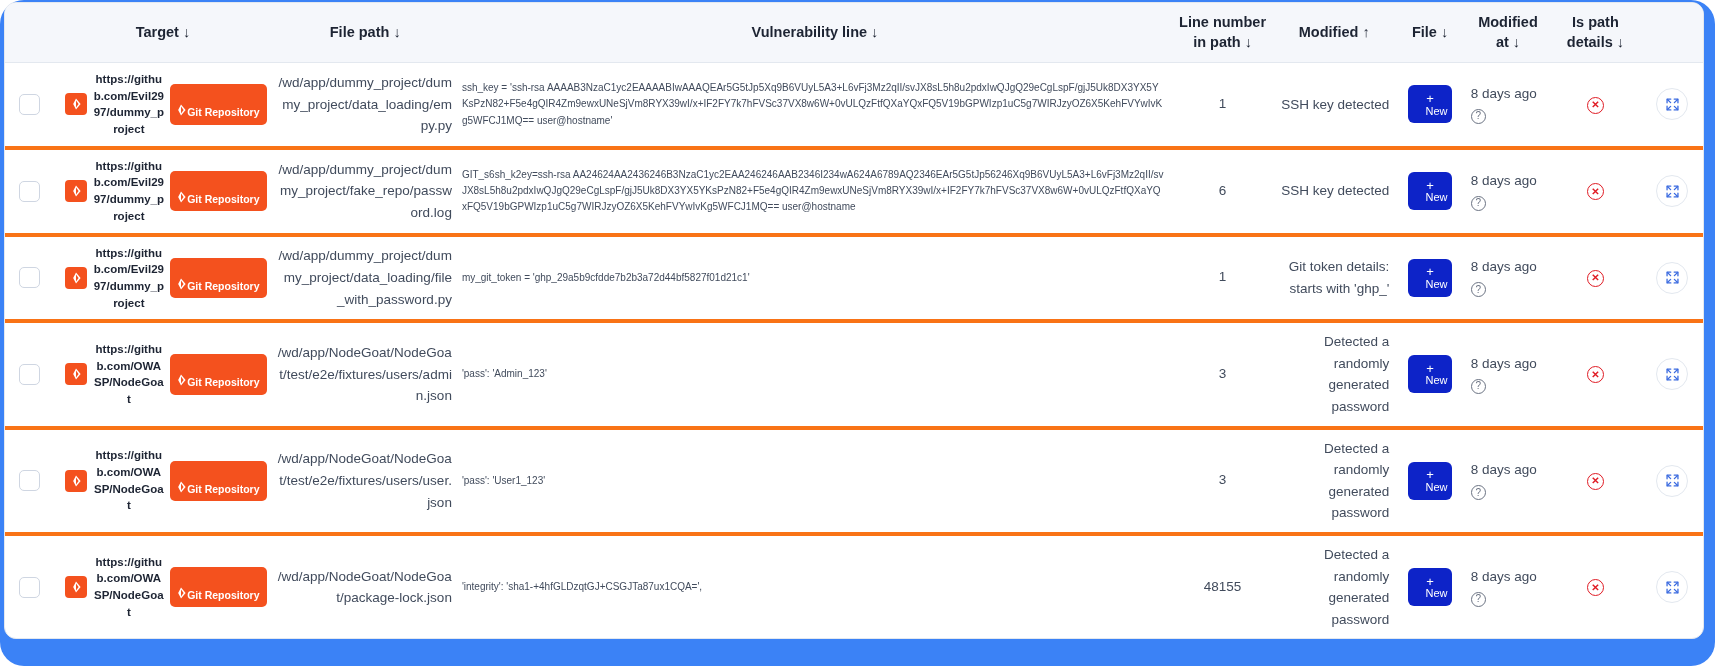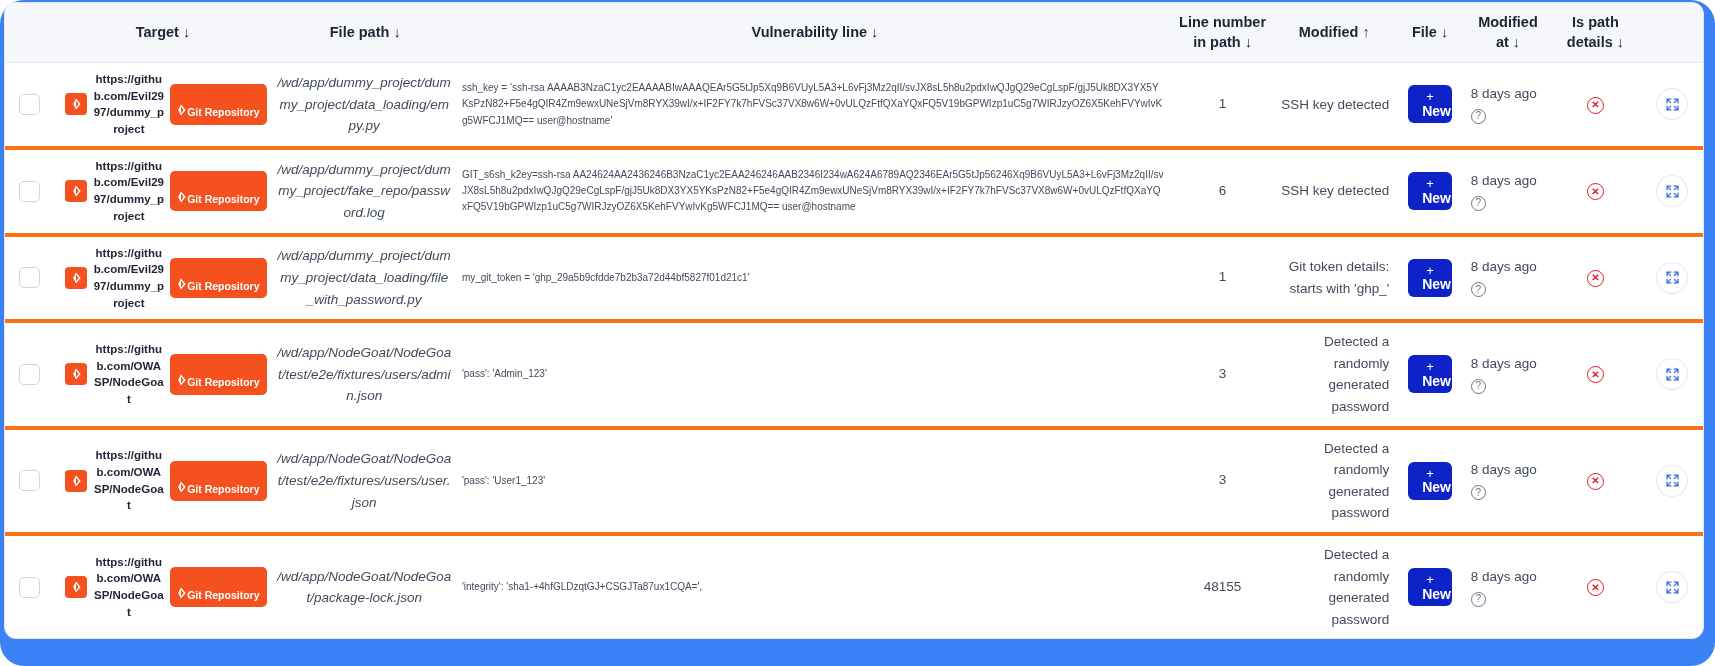--- a/index.html
+++ b/index.html
@@ -115,25 +115,24 @@
     padding: 20px 7px 4px 5px;
     display: inline-flex;
     align-items: center;
     white-space: nowrap;
     cursor: pointer;
   }
 
   .path-cell {
     font-size: 13.5px;
     color: #414b5c;
-    text-align: center;
+    text-align: right;
     word-break: break-all;
     line-height: 1.6;
     padding-left: 4px;
-    font-style: italic;
   }
   .vuln-cell {
     font-size: 10px;
     color: #414b5c;
     text-align: left;
     word-break: break-all;
     line-height: 1.62;
     padding-left: 4px;
     padding-right: 8px;
   }
@@ -149,21 +148,21 @@
     background: #0d23c8;
     color: #ffffff;
     border-radius: 6px;
     width: 44px;
     height: 38px;
     line-height: 1.05;
     cursor: pointer;
     user-select: none;
   }
   .state-plus { font-size: 13px; font-weight: 400; }
-  .state-label { font-size: 14px; font-weight: 700; margin-left: 13px; }
+  .state-label { font-size: 11px; font-weight: 400; margin-left: 13px; }
 
   .mod-cell { text-align: left; font-size: 13.5px; line-height: 1.6; }
   .q-mark {
     display: inline-flex;
     align-items: center; justify-content: center;
     width: 15px; height: 15px;
     border: 1px solid #6b7383;
     border-radius: 50%;
     font-size: 10px;
     color: #6b7383;

